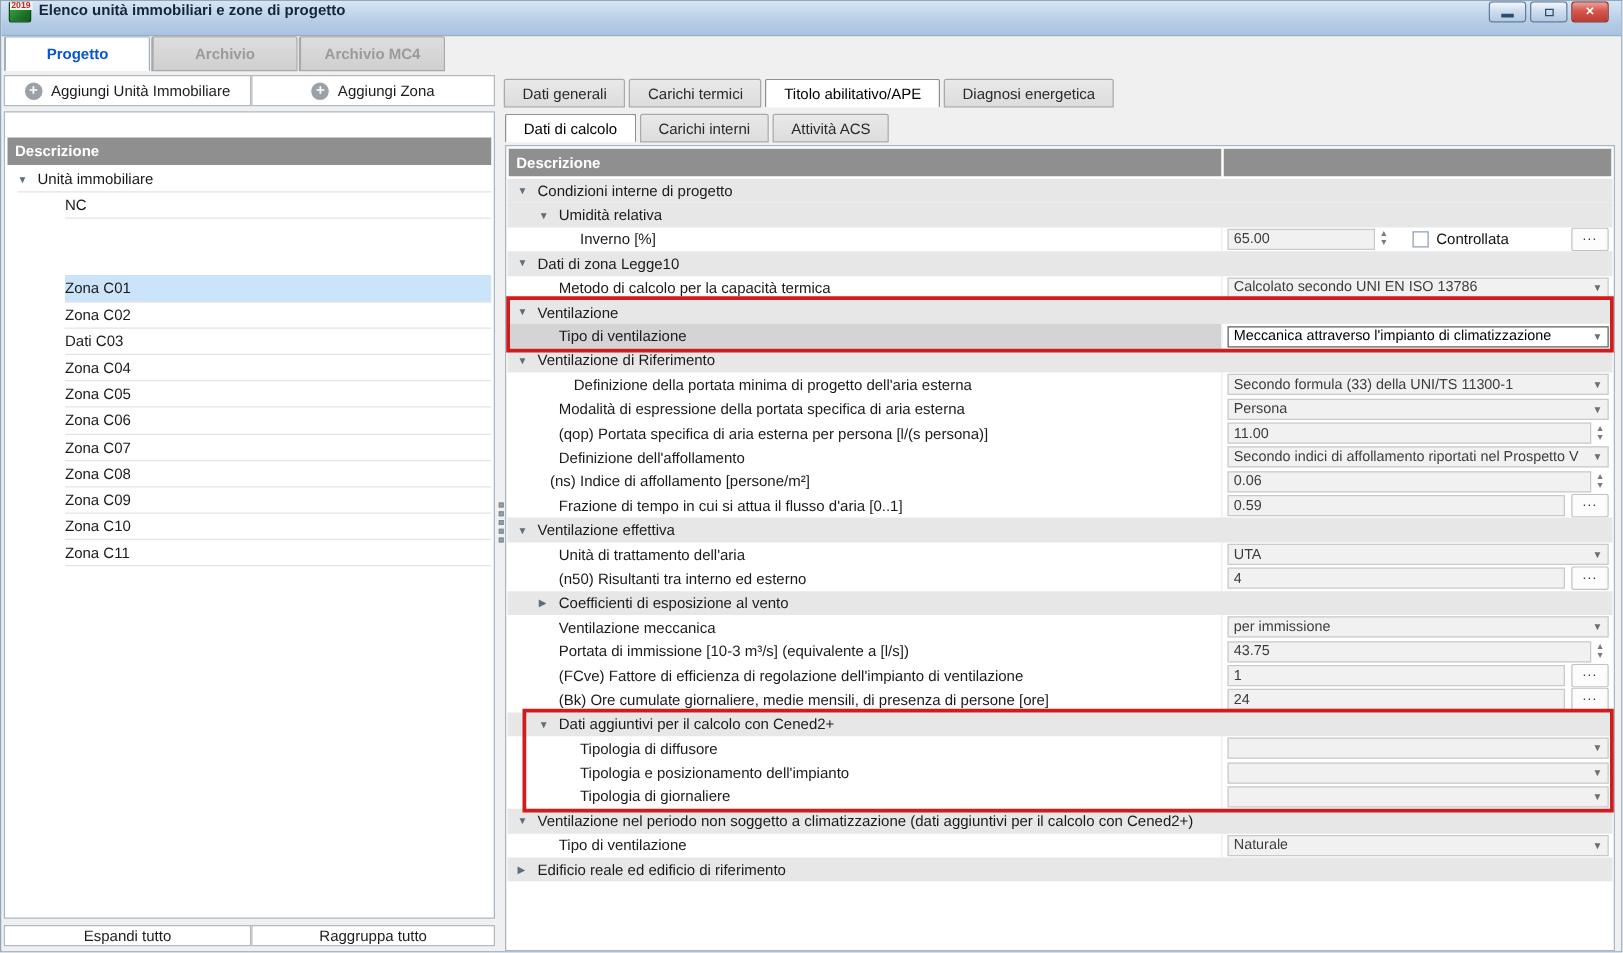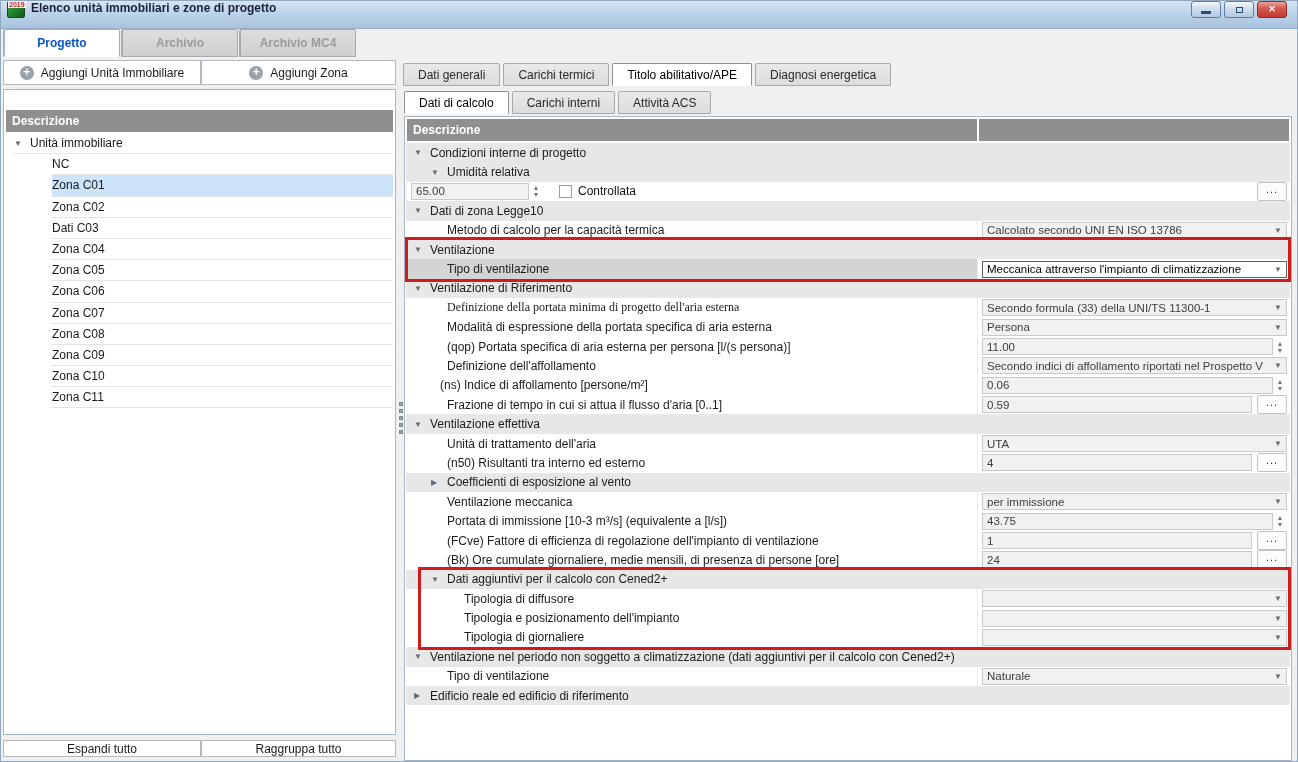--- a/index.html
+++ b/index.html
@@ -143,21 +143,21 @@
           <div class="t-inner">
             <span class="t-exp">▼</span>
             <span>Unità immobiliare</span>
           </div>
         </div>
         <div class="t-row" style="padding-left: 46px;">
           <div class="t-inner">
             <span>NC</span>
           </div>
         </div>
-        <div class="t-row" style="padding-left: 46px;">
+        <div class="t-row" style="padding-left: 46px; margin-top: 45px;">
           <div class="t-inner sel">
             <span>Zona C01</span>
           </div>
         </div>
         <div class="t-row" style="padding-left: 46px;">
           <div class="t-inner">
             <span>Zona C02</span>
           </div>
         </div>
         <div class="t-row" style="padding-left: 46px;">
@@ -249,20 +249,24 @@
           <div class="pg-value"></div>
         </div>
         <div class="pg-row pg-group">
           <div class="pg-label" style="padding-left: 25px;">
             <span class="pg-exp">▼</span>
             <span>Umidità relativa</span>
           </div>
           <div class="pg-value"></div>
         </div>
         <div class="pg-row pg-item">
+          <div class="pg-label" style="padding-left: 42px;">
+            <span class="pg-exp"></span>
+            <span>Inverno [%]</span>
+          </div>
           <div class="pg-value">
             <div class="ctl-input fixed-input">
               <span class="val">65.00</span>
             </div>
             <div class="spin">
               <span>▲</span>
               <span>▼</span>
             </div>
             <span class="cb"></span>
             <span class="cb-label">Controllata</span>
@@ -309,21 +313,21 @@
           </div>
         </div>
         <div class="pg-row pg-group">
           <div class="pg-label" style="padding-left: 8px;">
             <span class="pg-exp">▼</span>
             <span>Ventilazione di Riferimento</span>
           </div>
           <div class="pg-value"></div>
         </div>
         <div class="pg-row pg-item">
-          <div class="pg-label" style="padding-left: 25px; font-family: Liberation Serif, serif;">
+          <div class="pg-label" style="padding-left: 37px;">
             <span class="pg-exp"></span>
             <span>Definizione della portata minima di progetto dell'aria esterna</span>
           </div>
           <div class="pg-value">
             <div class="ctl-input">
               <span class="val">Secondo formula (33) della UNI/TS 11300-1</span>
               <span class="ctl-arrow">▼</span>
             </div>
           </div>
         </div>

